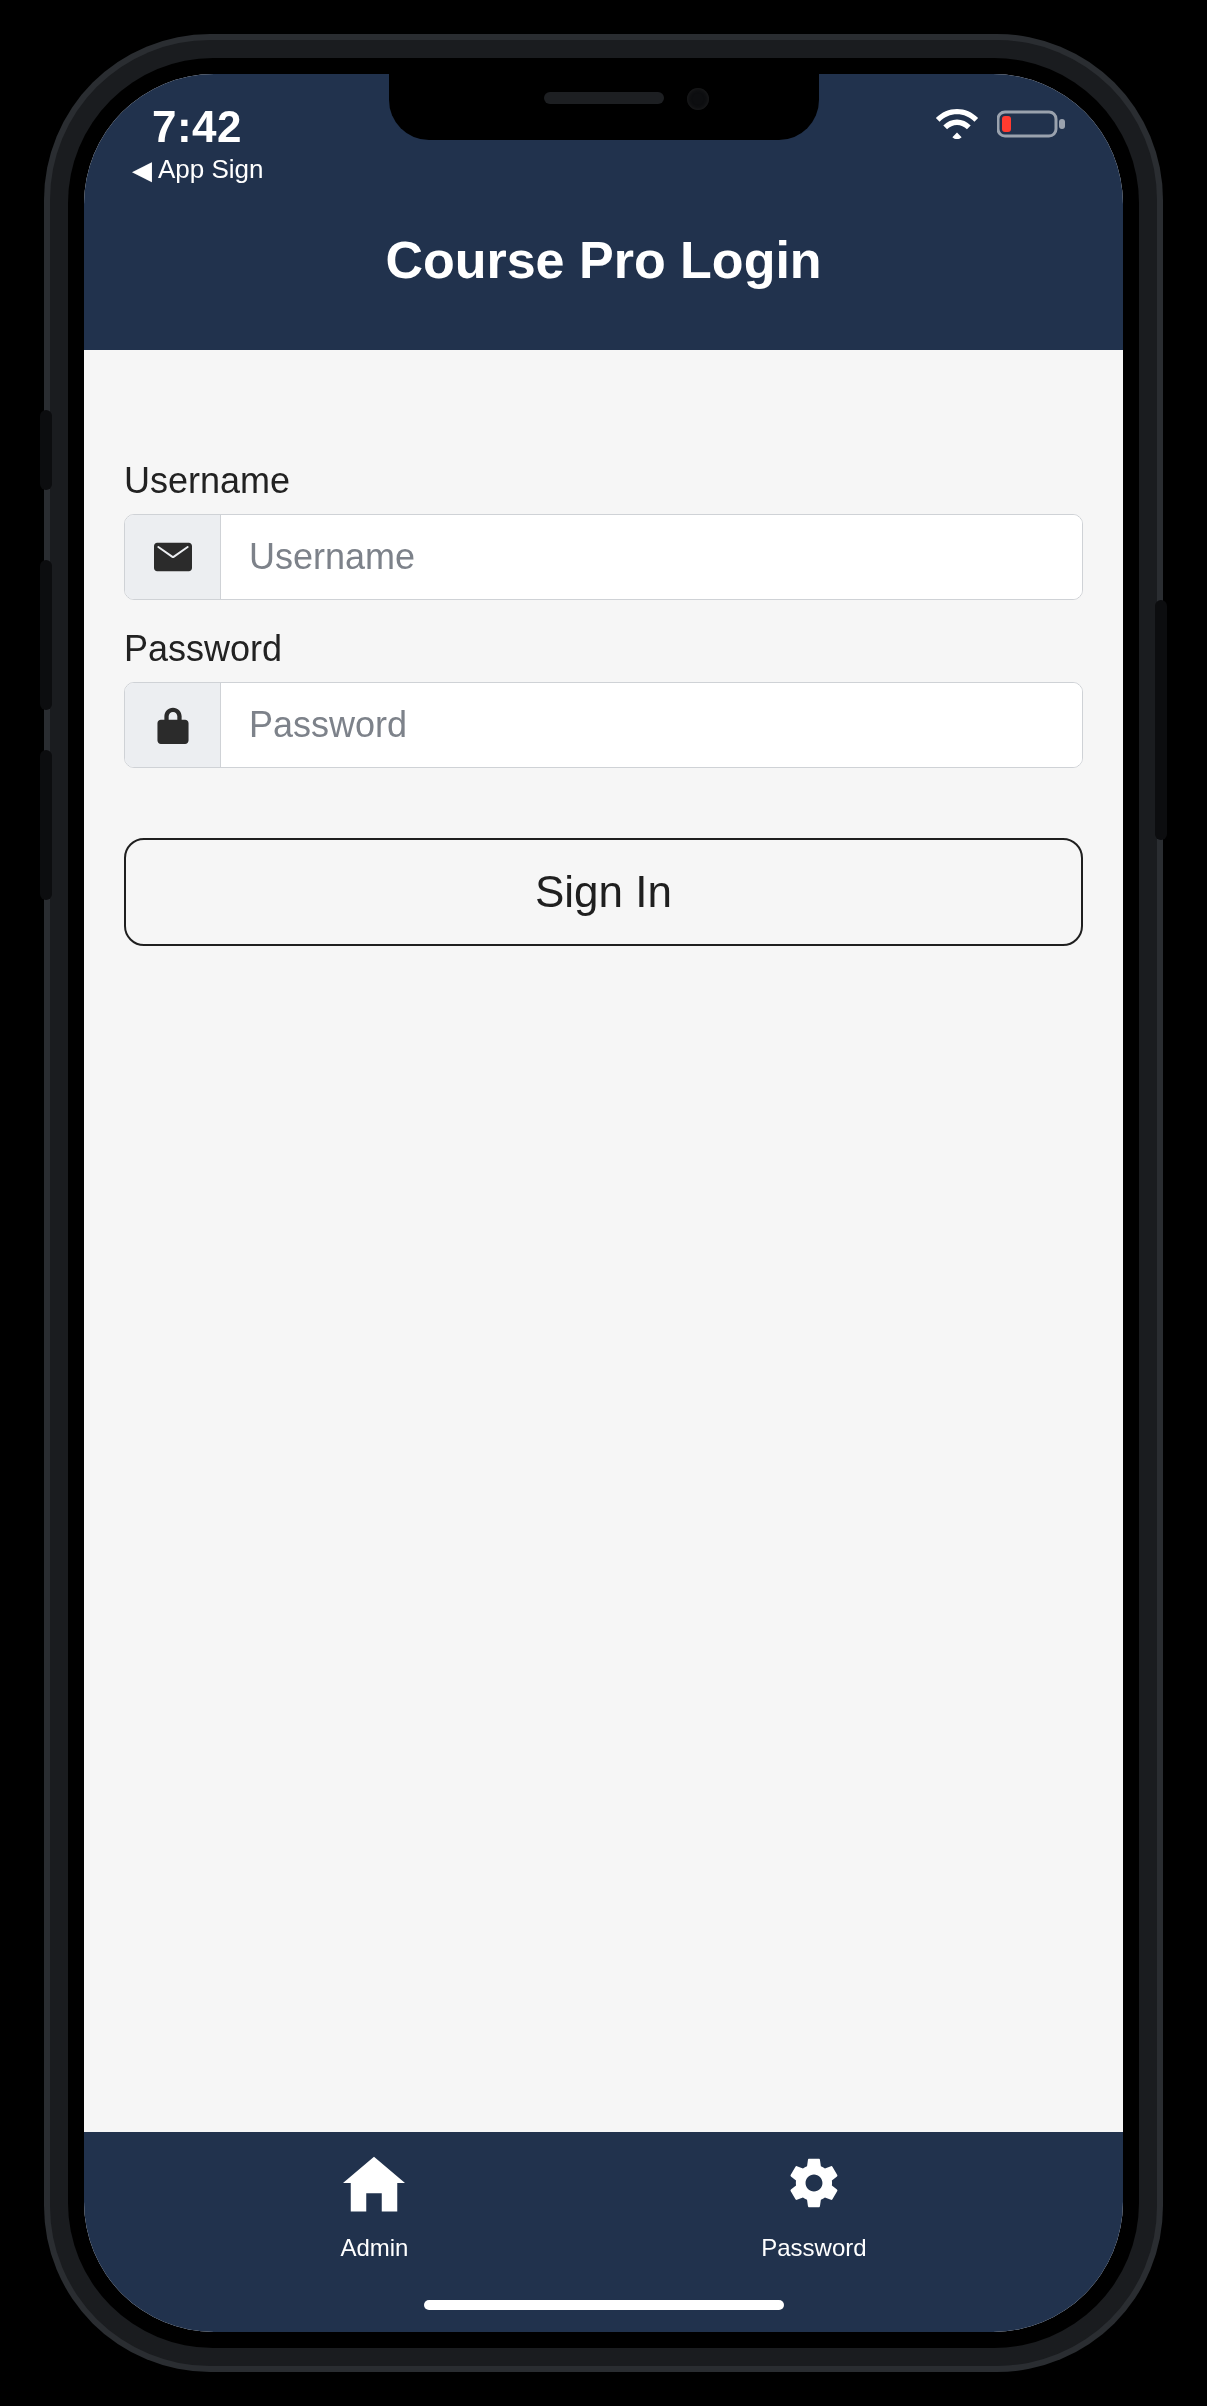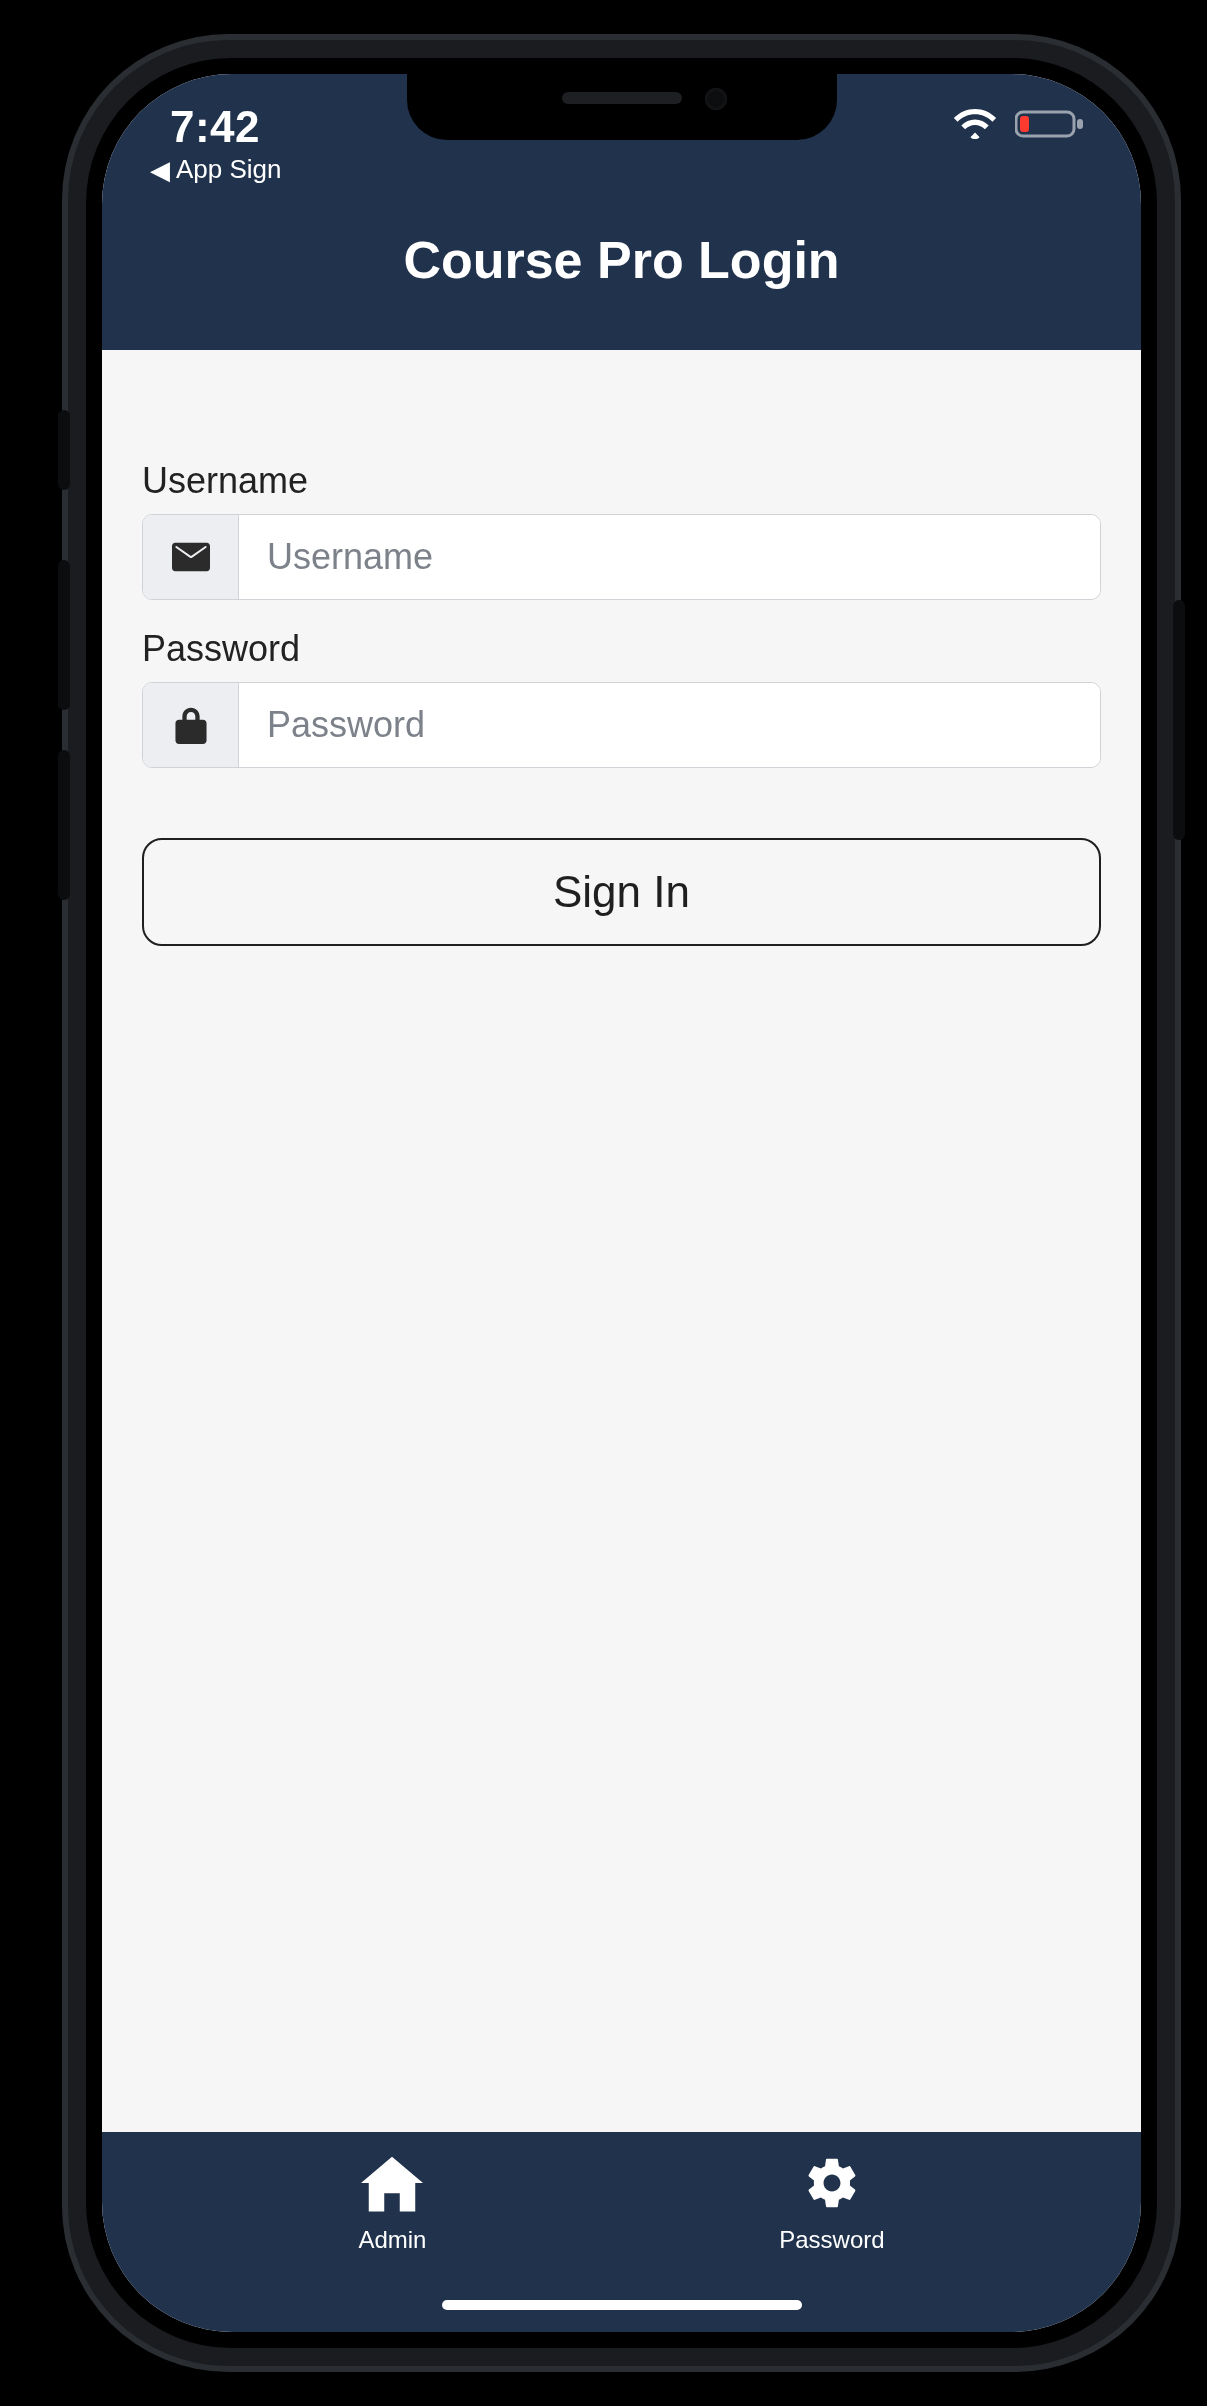--- a/index.html
+++ b/index.html
@@ -1,21 +1,21 @@
 <!DOCTYPE html>
 <html><head>
 <meta charset="utf-8">
 <style>
   * { box-sizing: border-box; margin: 0; padding: 0; }
   html, body { width: 1207px; height: 2406px; background: #000; font-family: -apple-system, "Helvetica Neue", Arial, sans-serif; }
 
   
   .phone-frame {
     position: absolute;
-    left: 68px;
+    left: 50px;
     top: 40px;
     width: 1107px;
     height: 2326px;
     background: #1a1c1f;
     border-radius: 160px;
     box-shadow: 0 0 0 6px #2a2d31, 0 0 0 10px #000;
   }
   .phone-frame::before {
     content: "";
     position: absolute;
@@ -180,21 +180,21 @@
     display: flex;
     align-items: flex-start;
     justify-content: space-around;
     padding: 22px 80px 0;
     position: relative;
   }
   .tab {
     display: flex;
     flex-direction: column;
     align-items: center;
-    gap: 8px;
+    gap: 16px;
     color: #fff;
     font-size: 24px;
     cursor: pointer;
   }
   .tab svg { fill: #fff; }
 
   .home-indicator {
     position: absolute;
     bottom: 22px;
     left: 50%;

